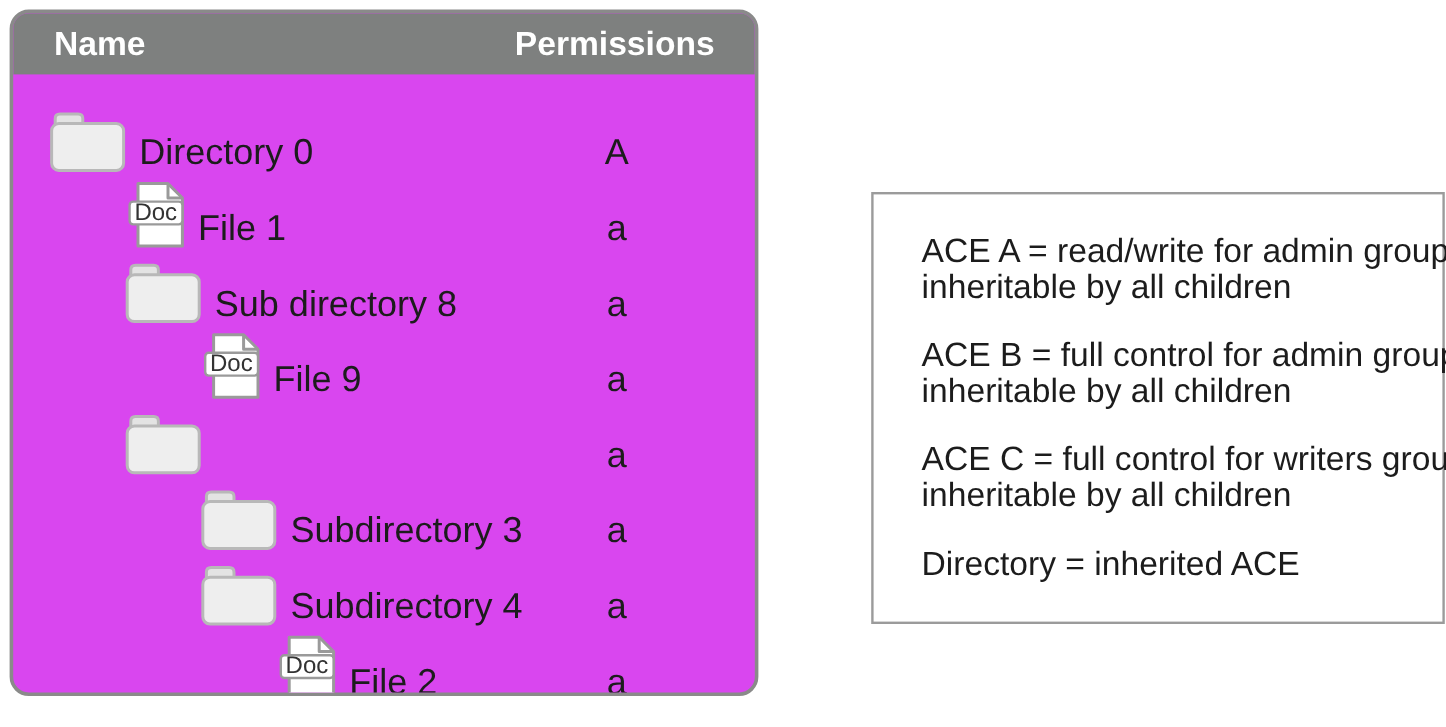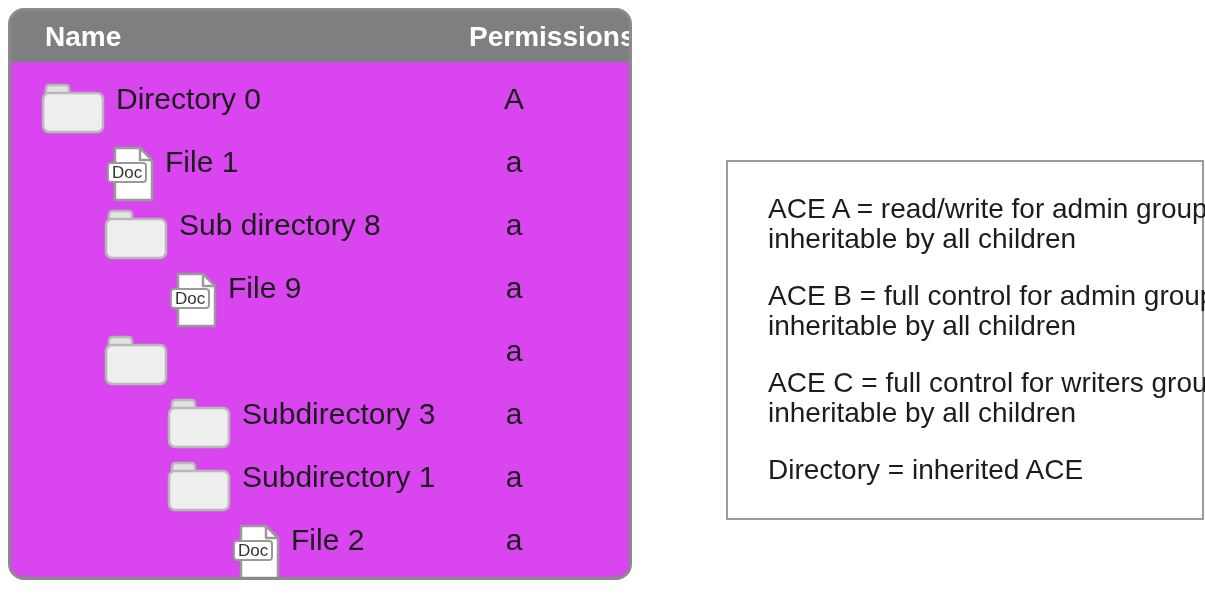--- a/index.html
+++ b/index.html
@@ -32,43 +32,43 @@
   .tree-header {
     height:51px;
     background:var(--header-bg);
     position:relative;
     display:flex; align-items:center;
     color:#ffffff;
     font-weight:bold;
     font-size:28px;
   }
   .name-col-label { margin-left:34px; }
-  .perm-col-label { position:absolute; left:458px; }
+  .perm-col-label { position:absolute; left:418px; }
 
   .rows { padding-top:20px; }
   .row {
     position:relative;
-    display:flex; align-items:flex-start;
+    display:flex; align-items:flex-end;
     height:63px;
     font-size:30px;
   }
   .lvl0 { padding-left:29px; }
   .lvl1 { padding-left:92px; }
   .lvl2 { padding-left:155px; }
   .lvl3 { padding-left:218px; }
   .row.file .icon-wrap { margin-left:9px; }
 
   .icon-wrap { display:inline-block; line-height:0; }
   .doc-wrap { position:relative; }
   .doc-badge {
     position:absolute; left:-5px; top:17px;
     background:#ffffff;
     border:2px solid var(--doc-stroke);
     border-radius:4px;
-    font-size:17px; line-height:17px;
+    font-size:20px; line-height:17px;
     padding:0 3px;
     color:#333333;
   }
   .row .label { margin-left:10px; white-space:nowrap; }
   .perm {
     position:absolute; left:483px; width:40px;
     text-align:center;
   }
 
   
@@ -161,21 +161,21 @@
       <span class="perm">a</span>
     </div>
 
     <div class="row lvl2 folder">
       <span class="icon-wrap">
         <svg viewBox="0 0 66 53" width="66" height="53">
           <path d="M6 20 L6 7 Q6 3 10 3 L25 3 Q29 3 29 7 L29 20 Z" fill="var(--folder-tab-fill)" stroke="var(--folder-stroke)" stroke-width="2.5"></path>
           <rect x="3" y="11" width="60" height="39" rx="6" fill="var(--folder-fill)" stroke="var(--folder-stroke)" stroke-width="2.5"></rect>
         </svg>
       </span>
-      <span class="label">Subdirectory 1</span>
+      <span class="label">Subdirectory 4</span>
       <span class="perm">a</span>
     </div>
 
     <div class="row lvl3 file">
       <span class="icon-wrap doc-wrap">
         <svg viewBox="0 0 43 58" width="43" height="58">
           <path d="M3 3 L28 3 L40 15 L40 55 L3 55 Z" fill="#ffffff" stroke="var(--doc-stroke)" stroke-width="2.5" stroke-linejoin="round"></path>
           <path d="M28 3 L28 15 L40 15" fill="none" stroke="var(--doc-stroke)" stroke-width="2.5" stroke-linejoin="round"></path>
         </svg>
         <span class="doc-badge">Doc</span>

